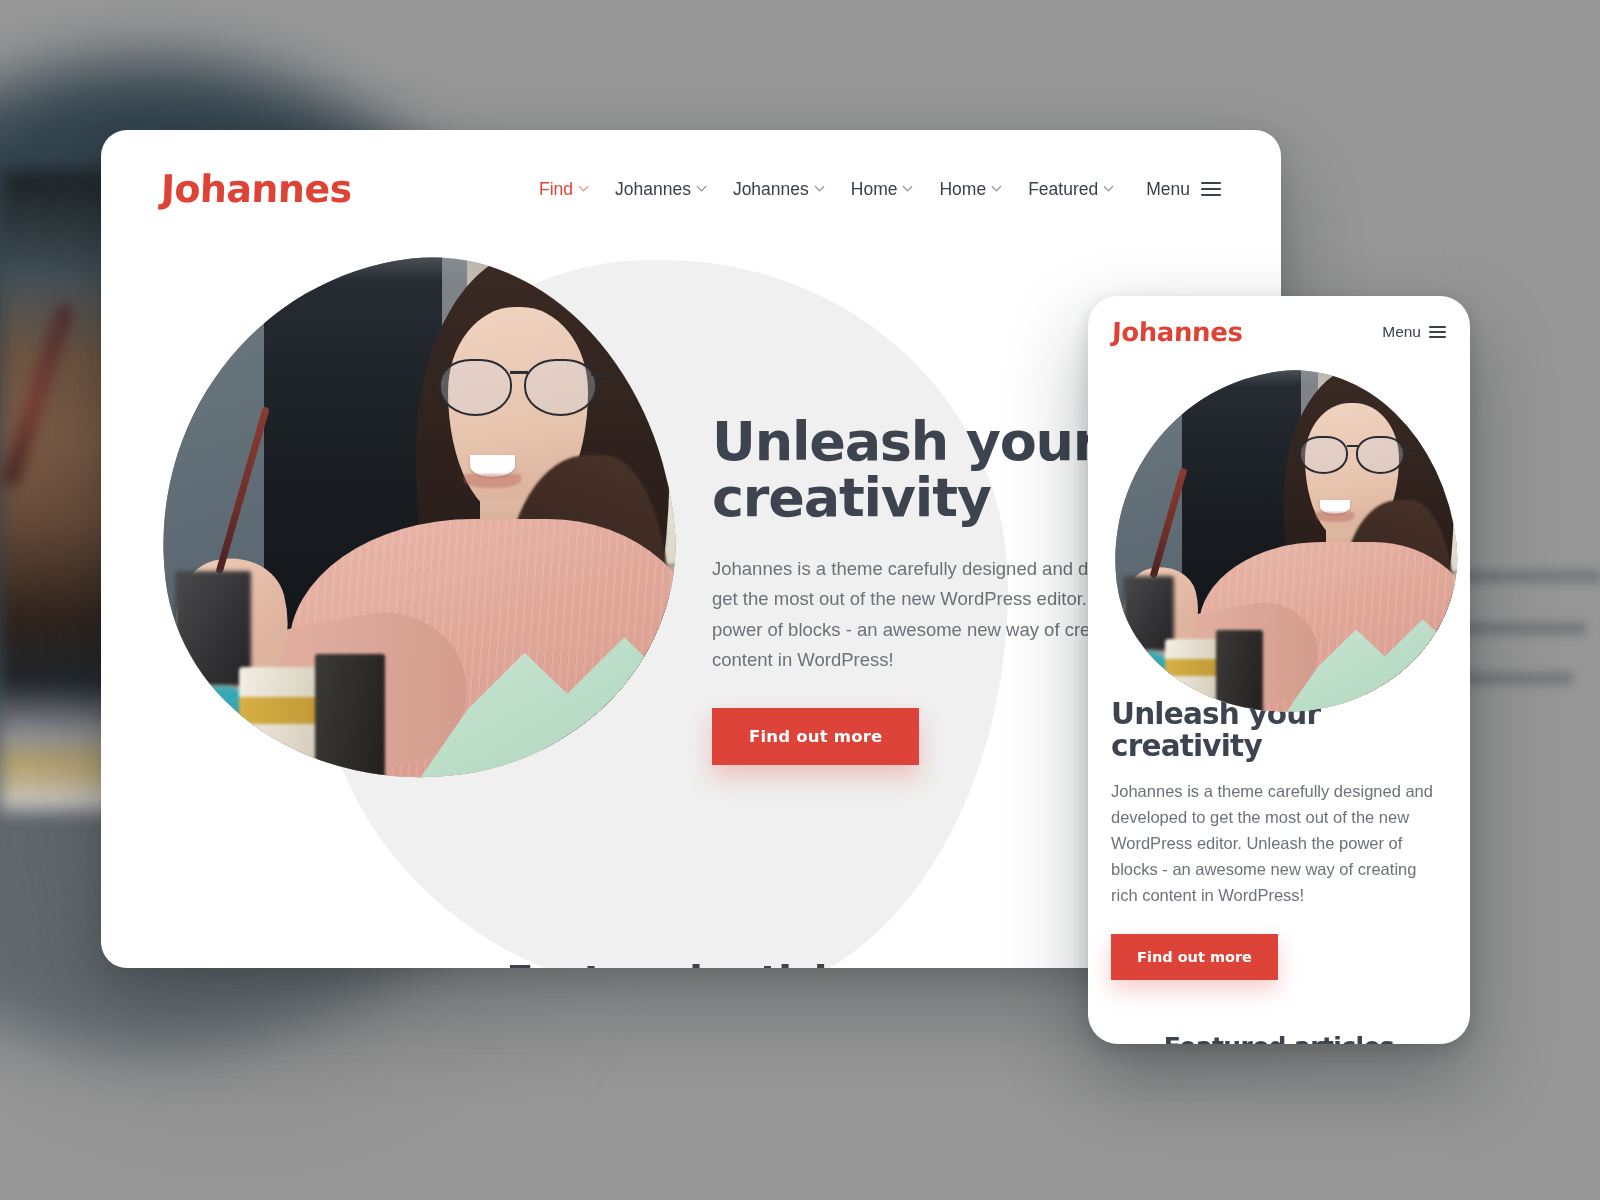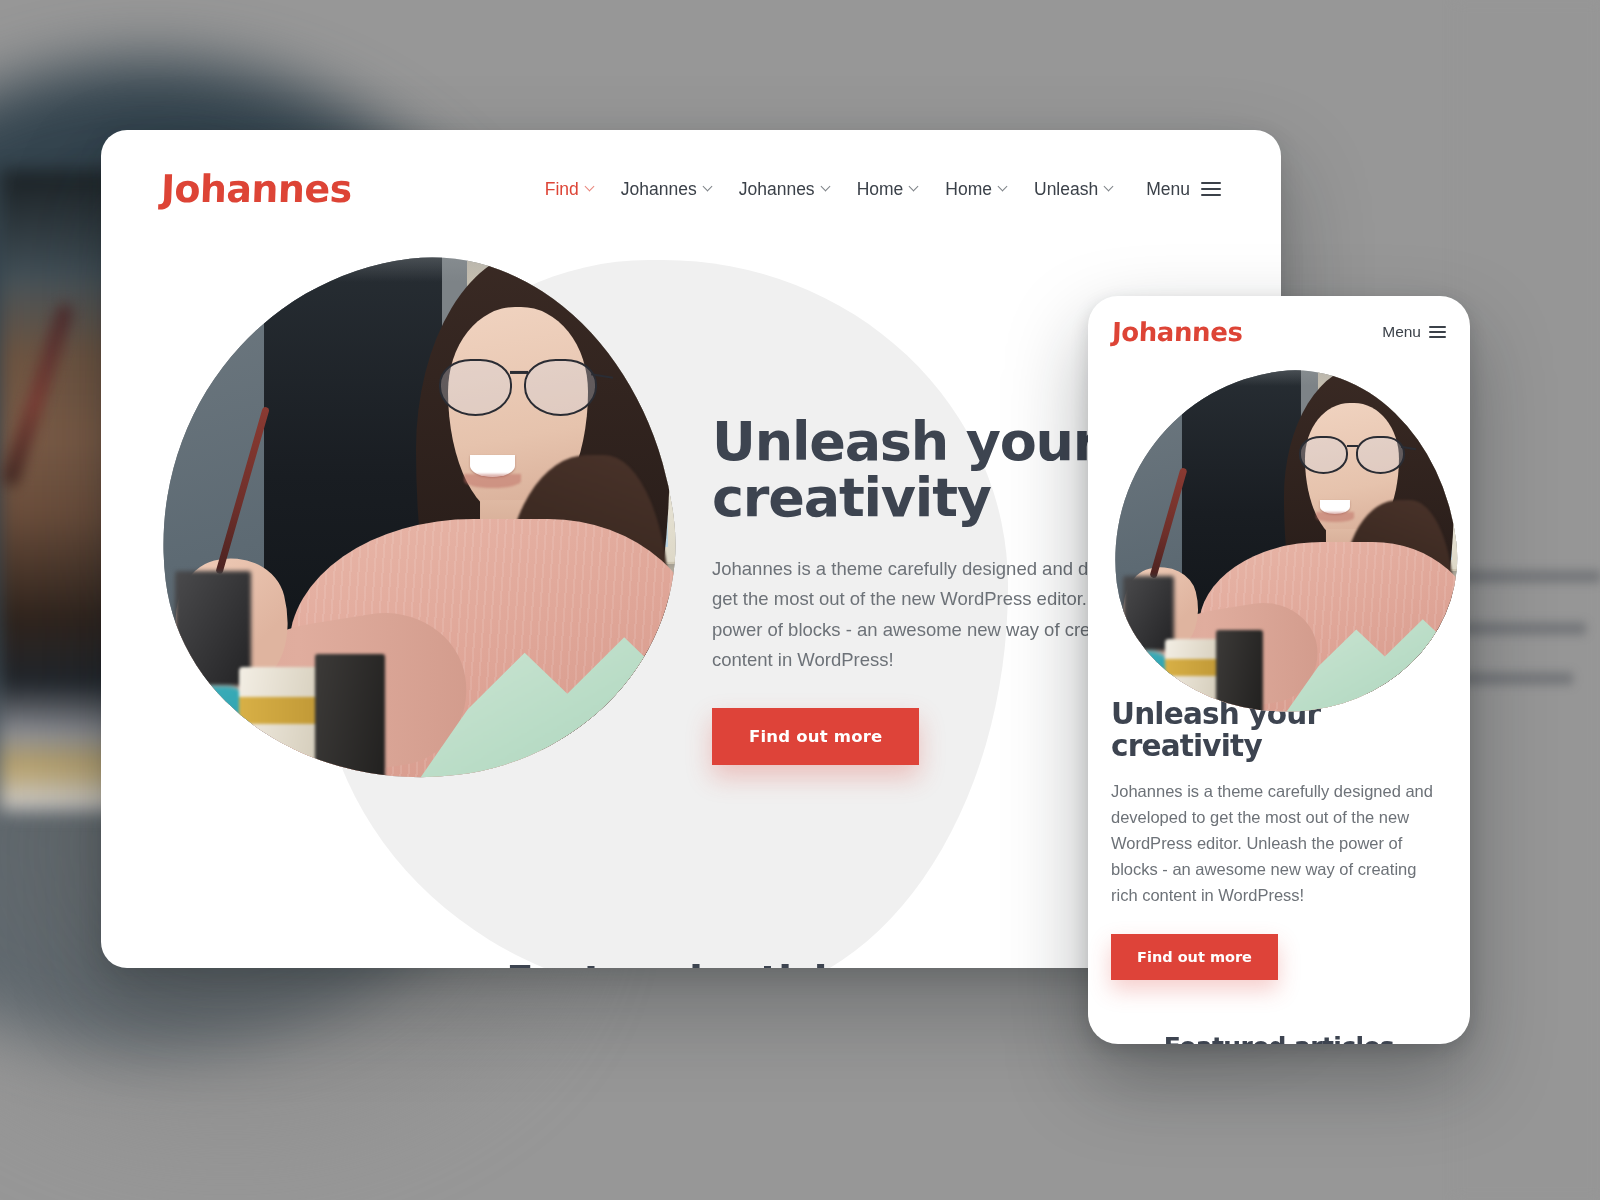--- a/index.html
+++ b/index.html
@@ -408,21 +408,21 @@
         </div>
         <div class="nav-item">
           <span>Home</span>
           <span class="chev"></span>
         </div>
         <div class="nav-item">
           <span>Home</span>
           <span class="chev"></span>
         </div>
         <div class="nav-item">
-          <span>Unleash</span>
+          <span>Featured</span>
           <span class="chev"></span>
         </div>
         <div class="nav-item menu-item">
           <span>Menu</span>
           <span class="burger">
             <span></span>
               <span></span>
               <span></span>
           </span>
         </div>

